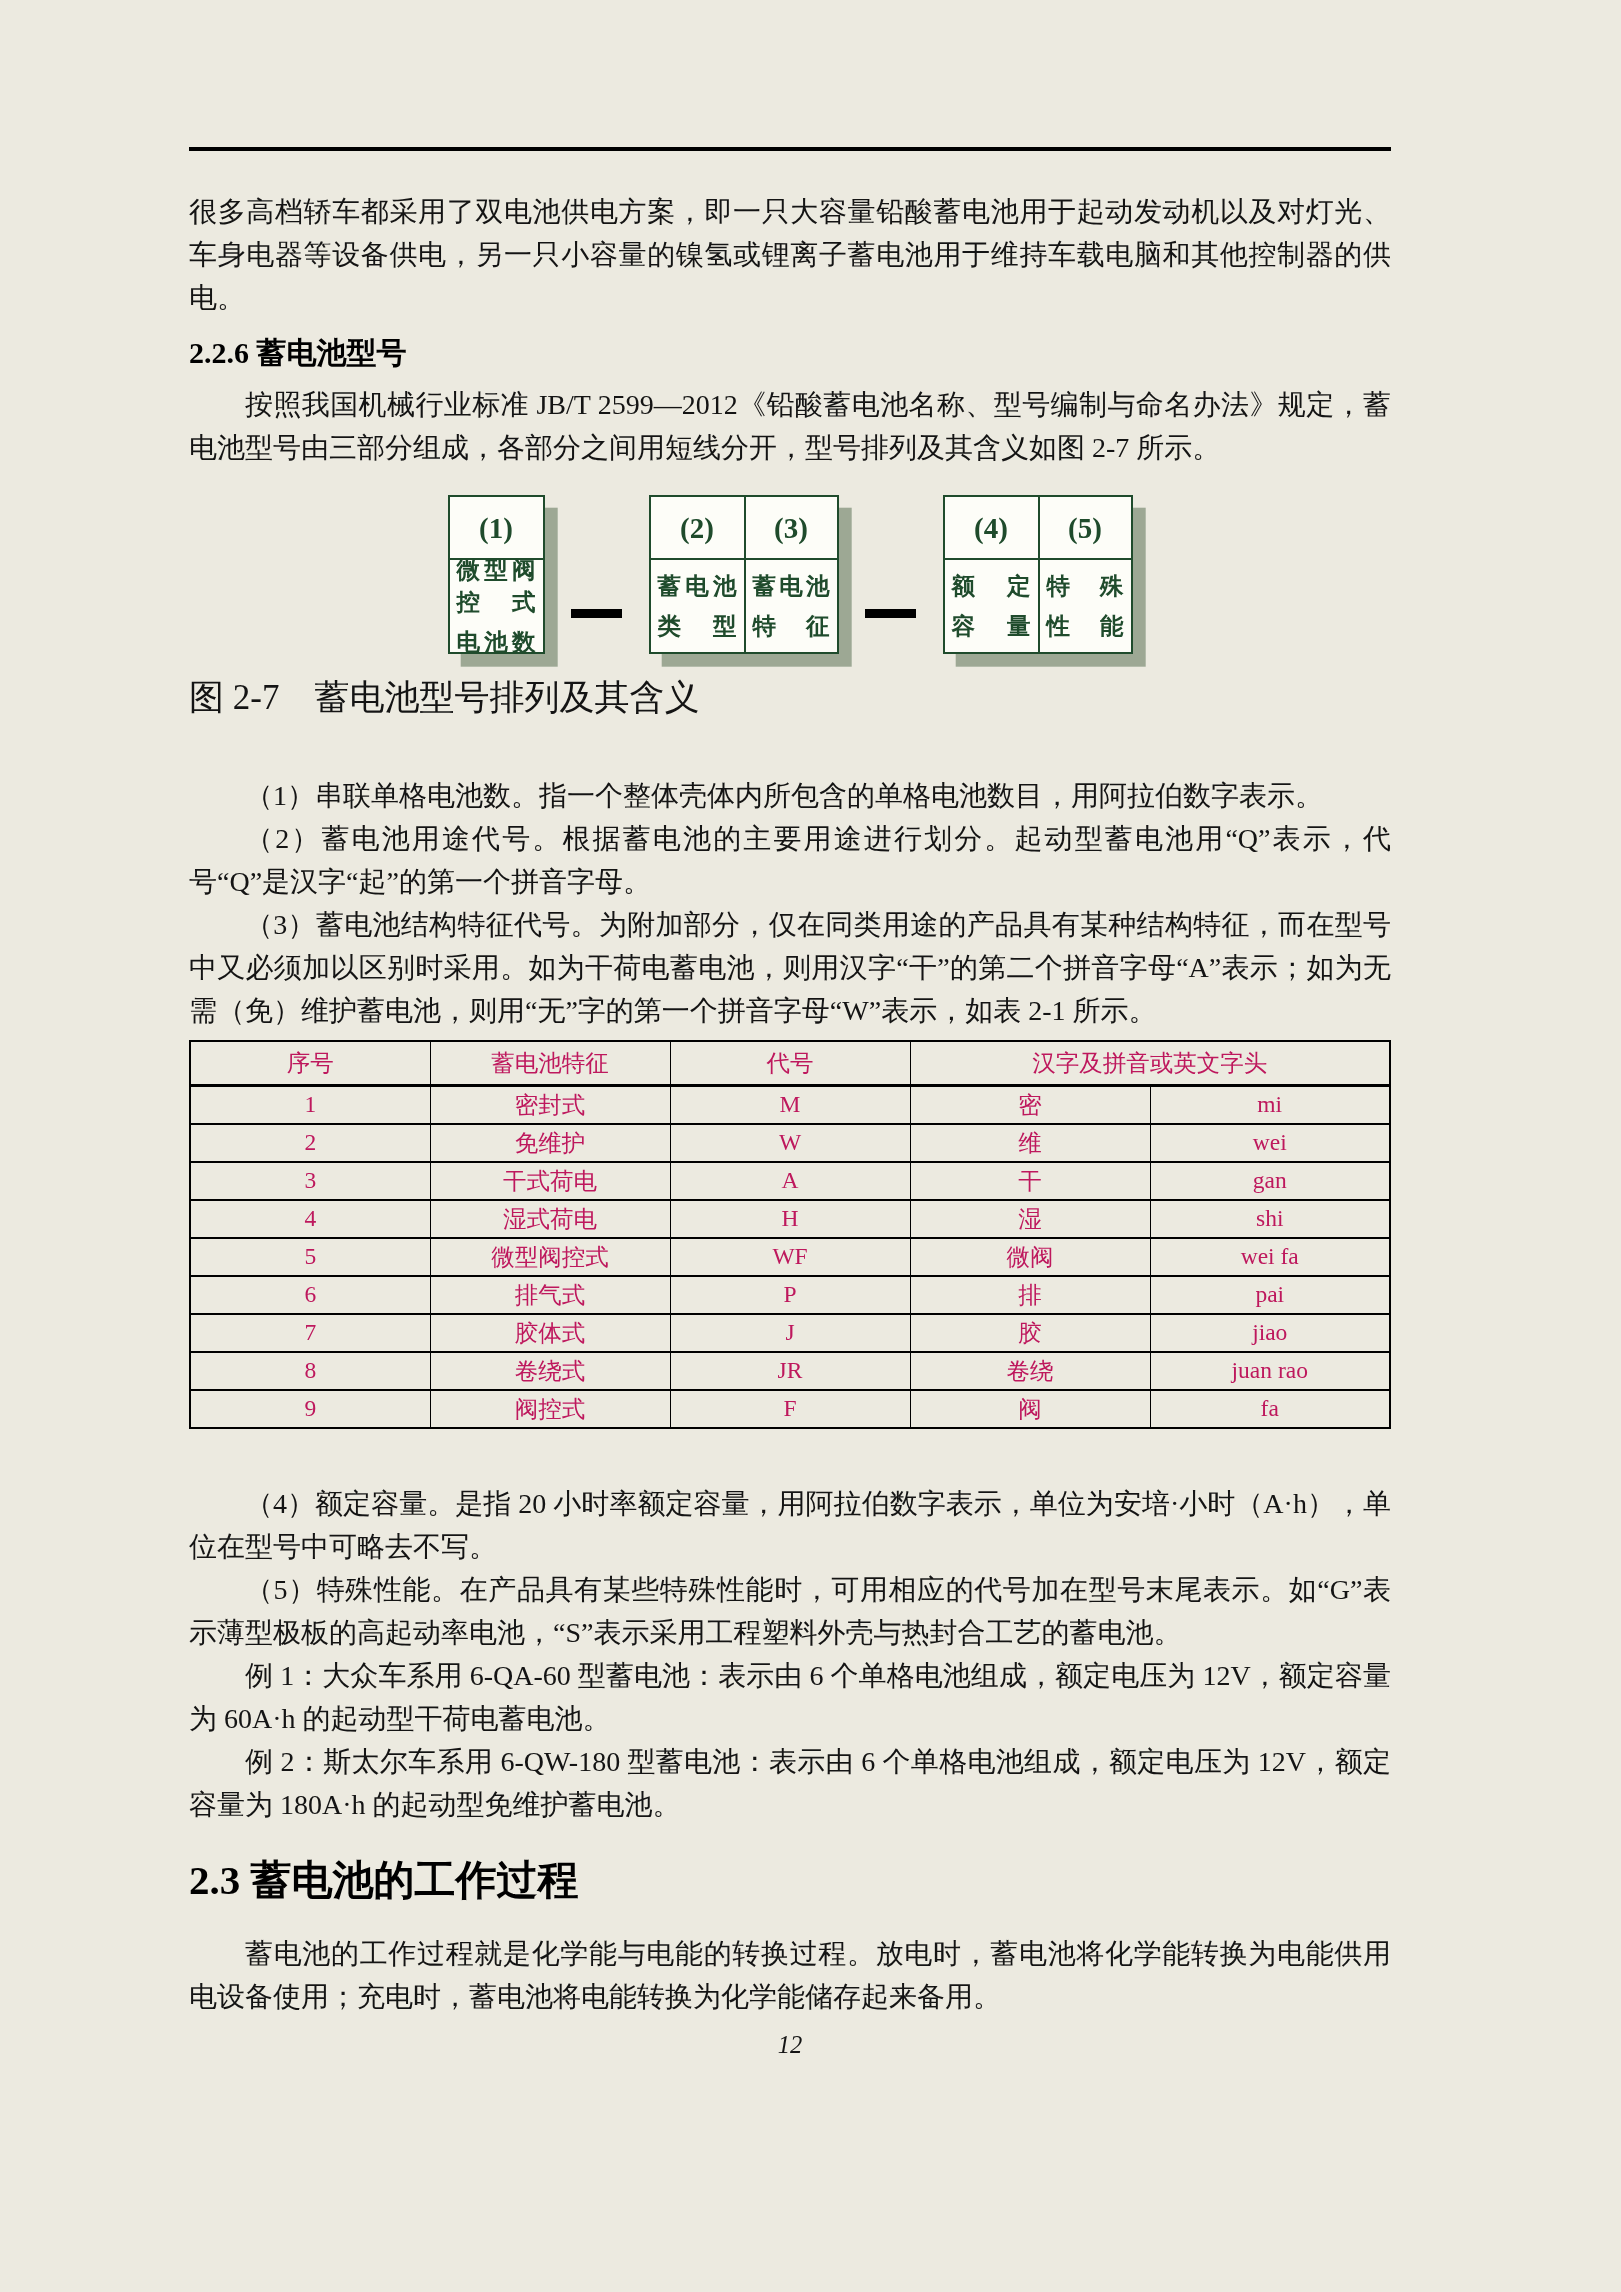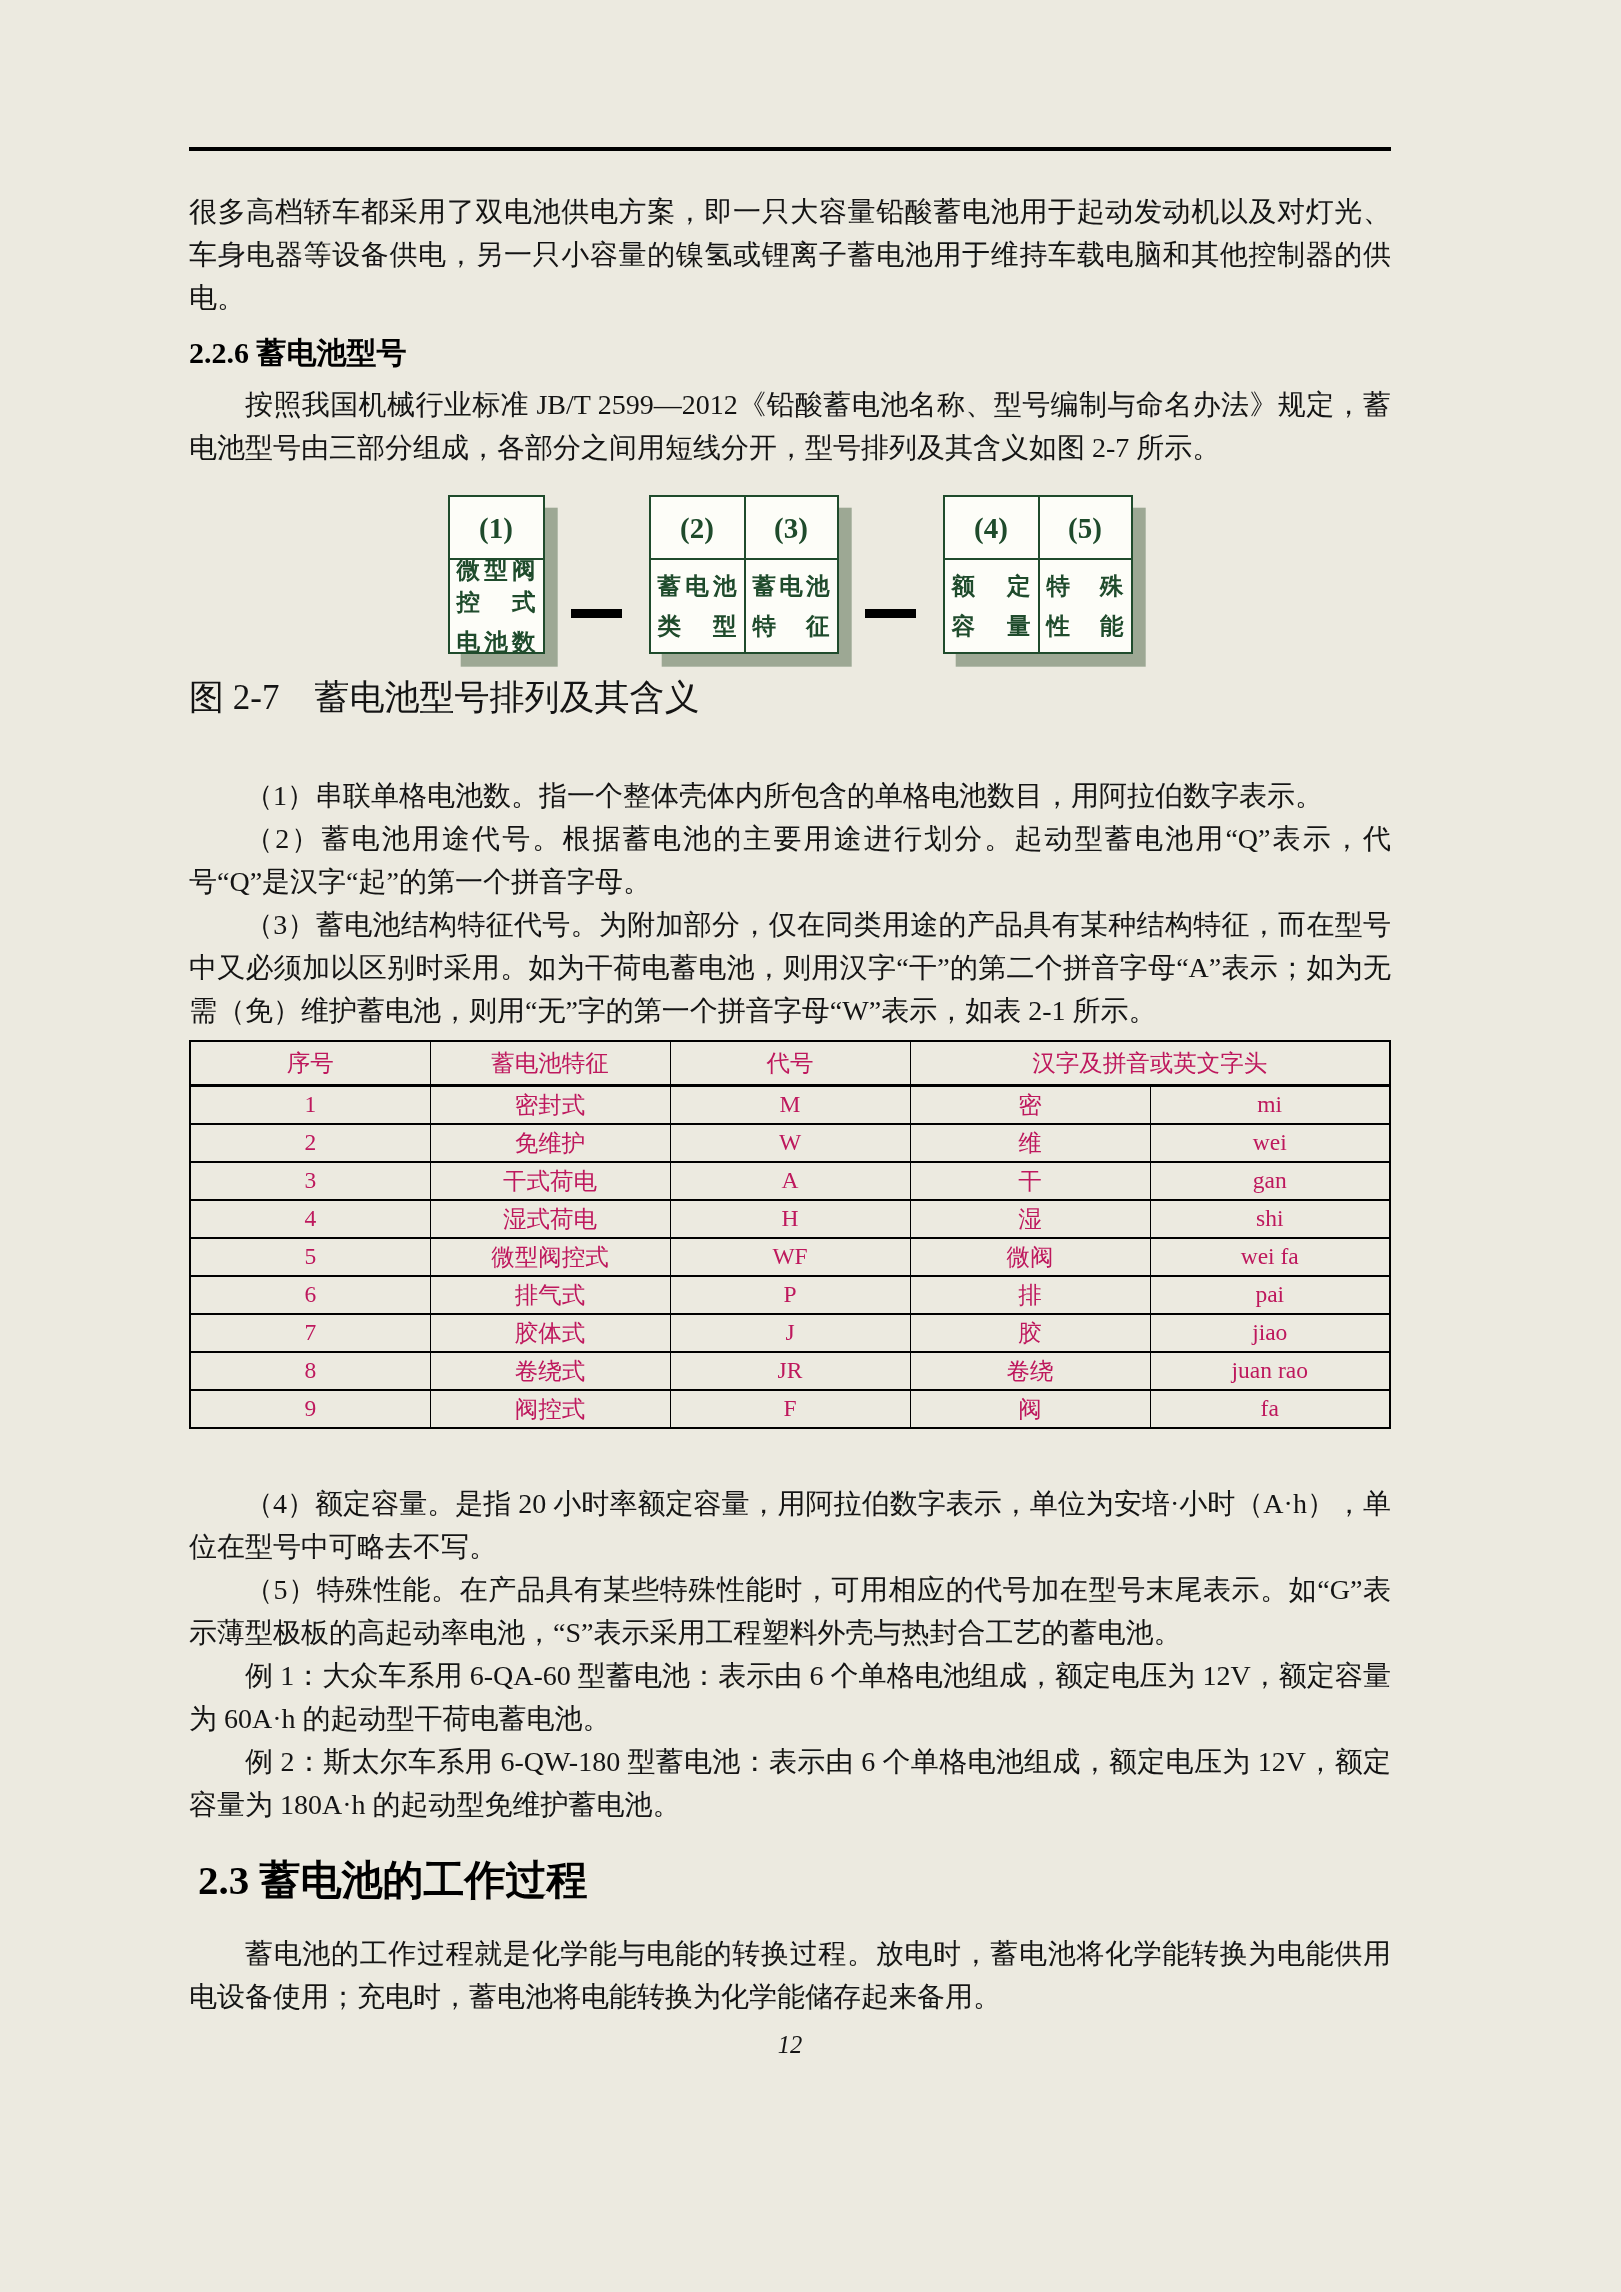--- a/index.html
+++ b/index.html
@@ -32,21 +32,20 @@
     font-size: 30px;
     font-weight: bold;
     color: #000;
   }
   h2.h23 {
     margin-top: 27.4px;
     margin-bottom: 23.5px;
     font-size: 41px;
     font-weight: bold;
     color: #000;
-    margin-left: 9px;
   }
 
   
   .fig { margin-top: 25.5px; }
   .fig-row {
     display: flex;
     justify-content: center;
     align-items: flex-start;
   }
   .fig-group {

